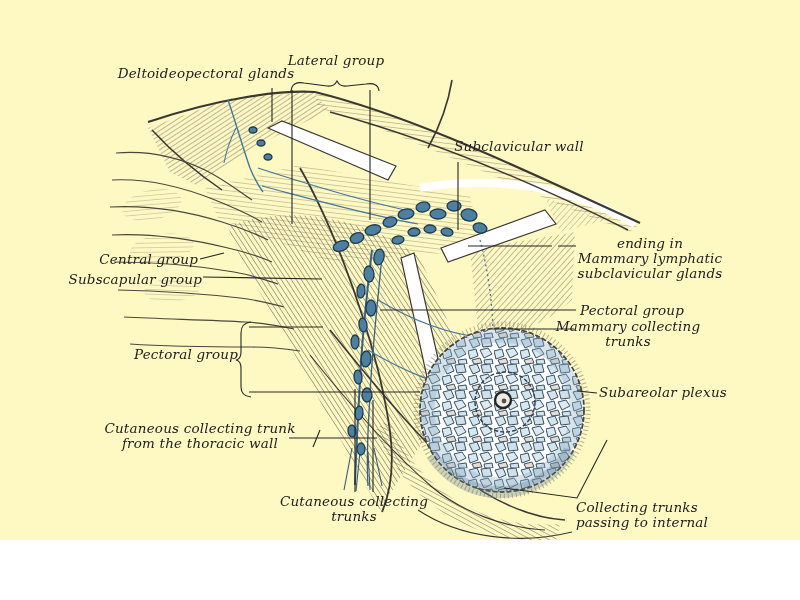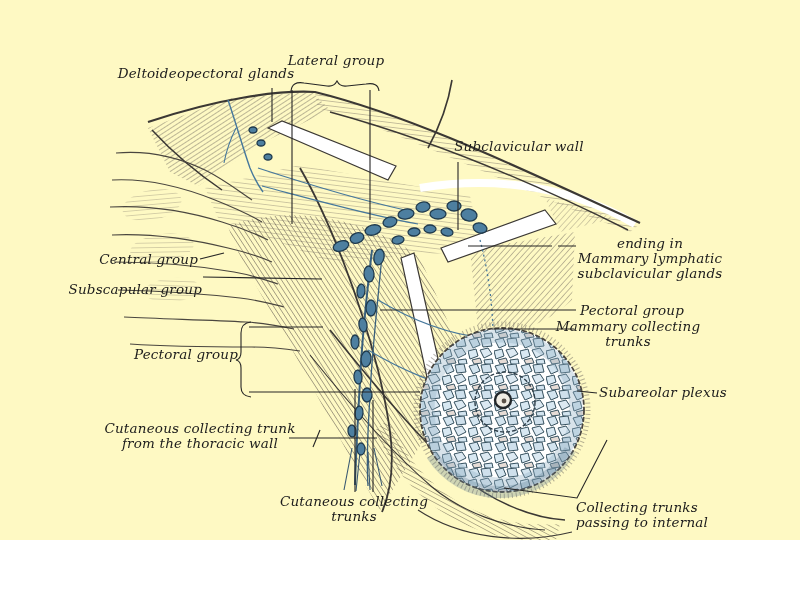--- a/index.html
+++ b/index.html
@@ -161,21 +161,21 @@
 </svg>
 
 <div class="lbl ctr" style="left:206px;top:66px">Deltoideopectoral glands</div>
 
 <div class="lbl ctr" style="left:336px;top:53px">Lateral group</div>
 
 <div class="lbl ctr" style="left:519px;top:139px">Subclavicular wall</div>
 
 <div class="lbl rgt" style="left:198px;top:252px">Central group</div>
 
-<div class="lbl rgt" style="left:202px;top:282px">Subscapular group</div>
+<div class="lbl rgt" style="left:202px;top:272px">Subscapular group</div>
 
 <div class="lbl ctr" style="left:186px;top:347px">Pectoral group</div>
 
 <div class="lbl ctr" style="left:650px;top:236px">
   <div>ending in</div>
   <div>Mammary lymphatic</div>
   <div>subclavicular glands</div>
 </div>
 
 <div class="lbl" style="left:580px;top:303px">Pectoral group</div>

